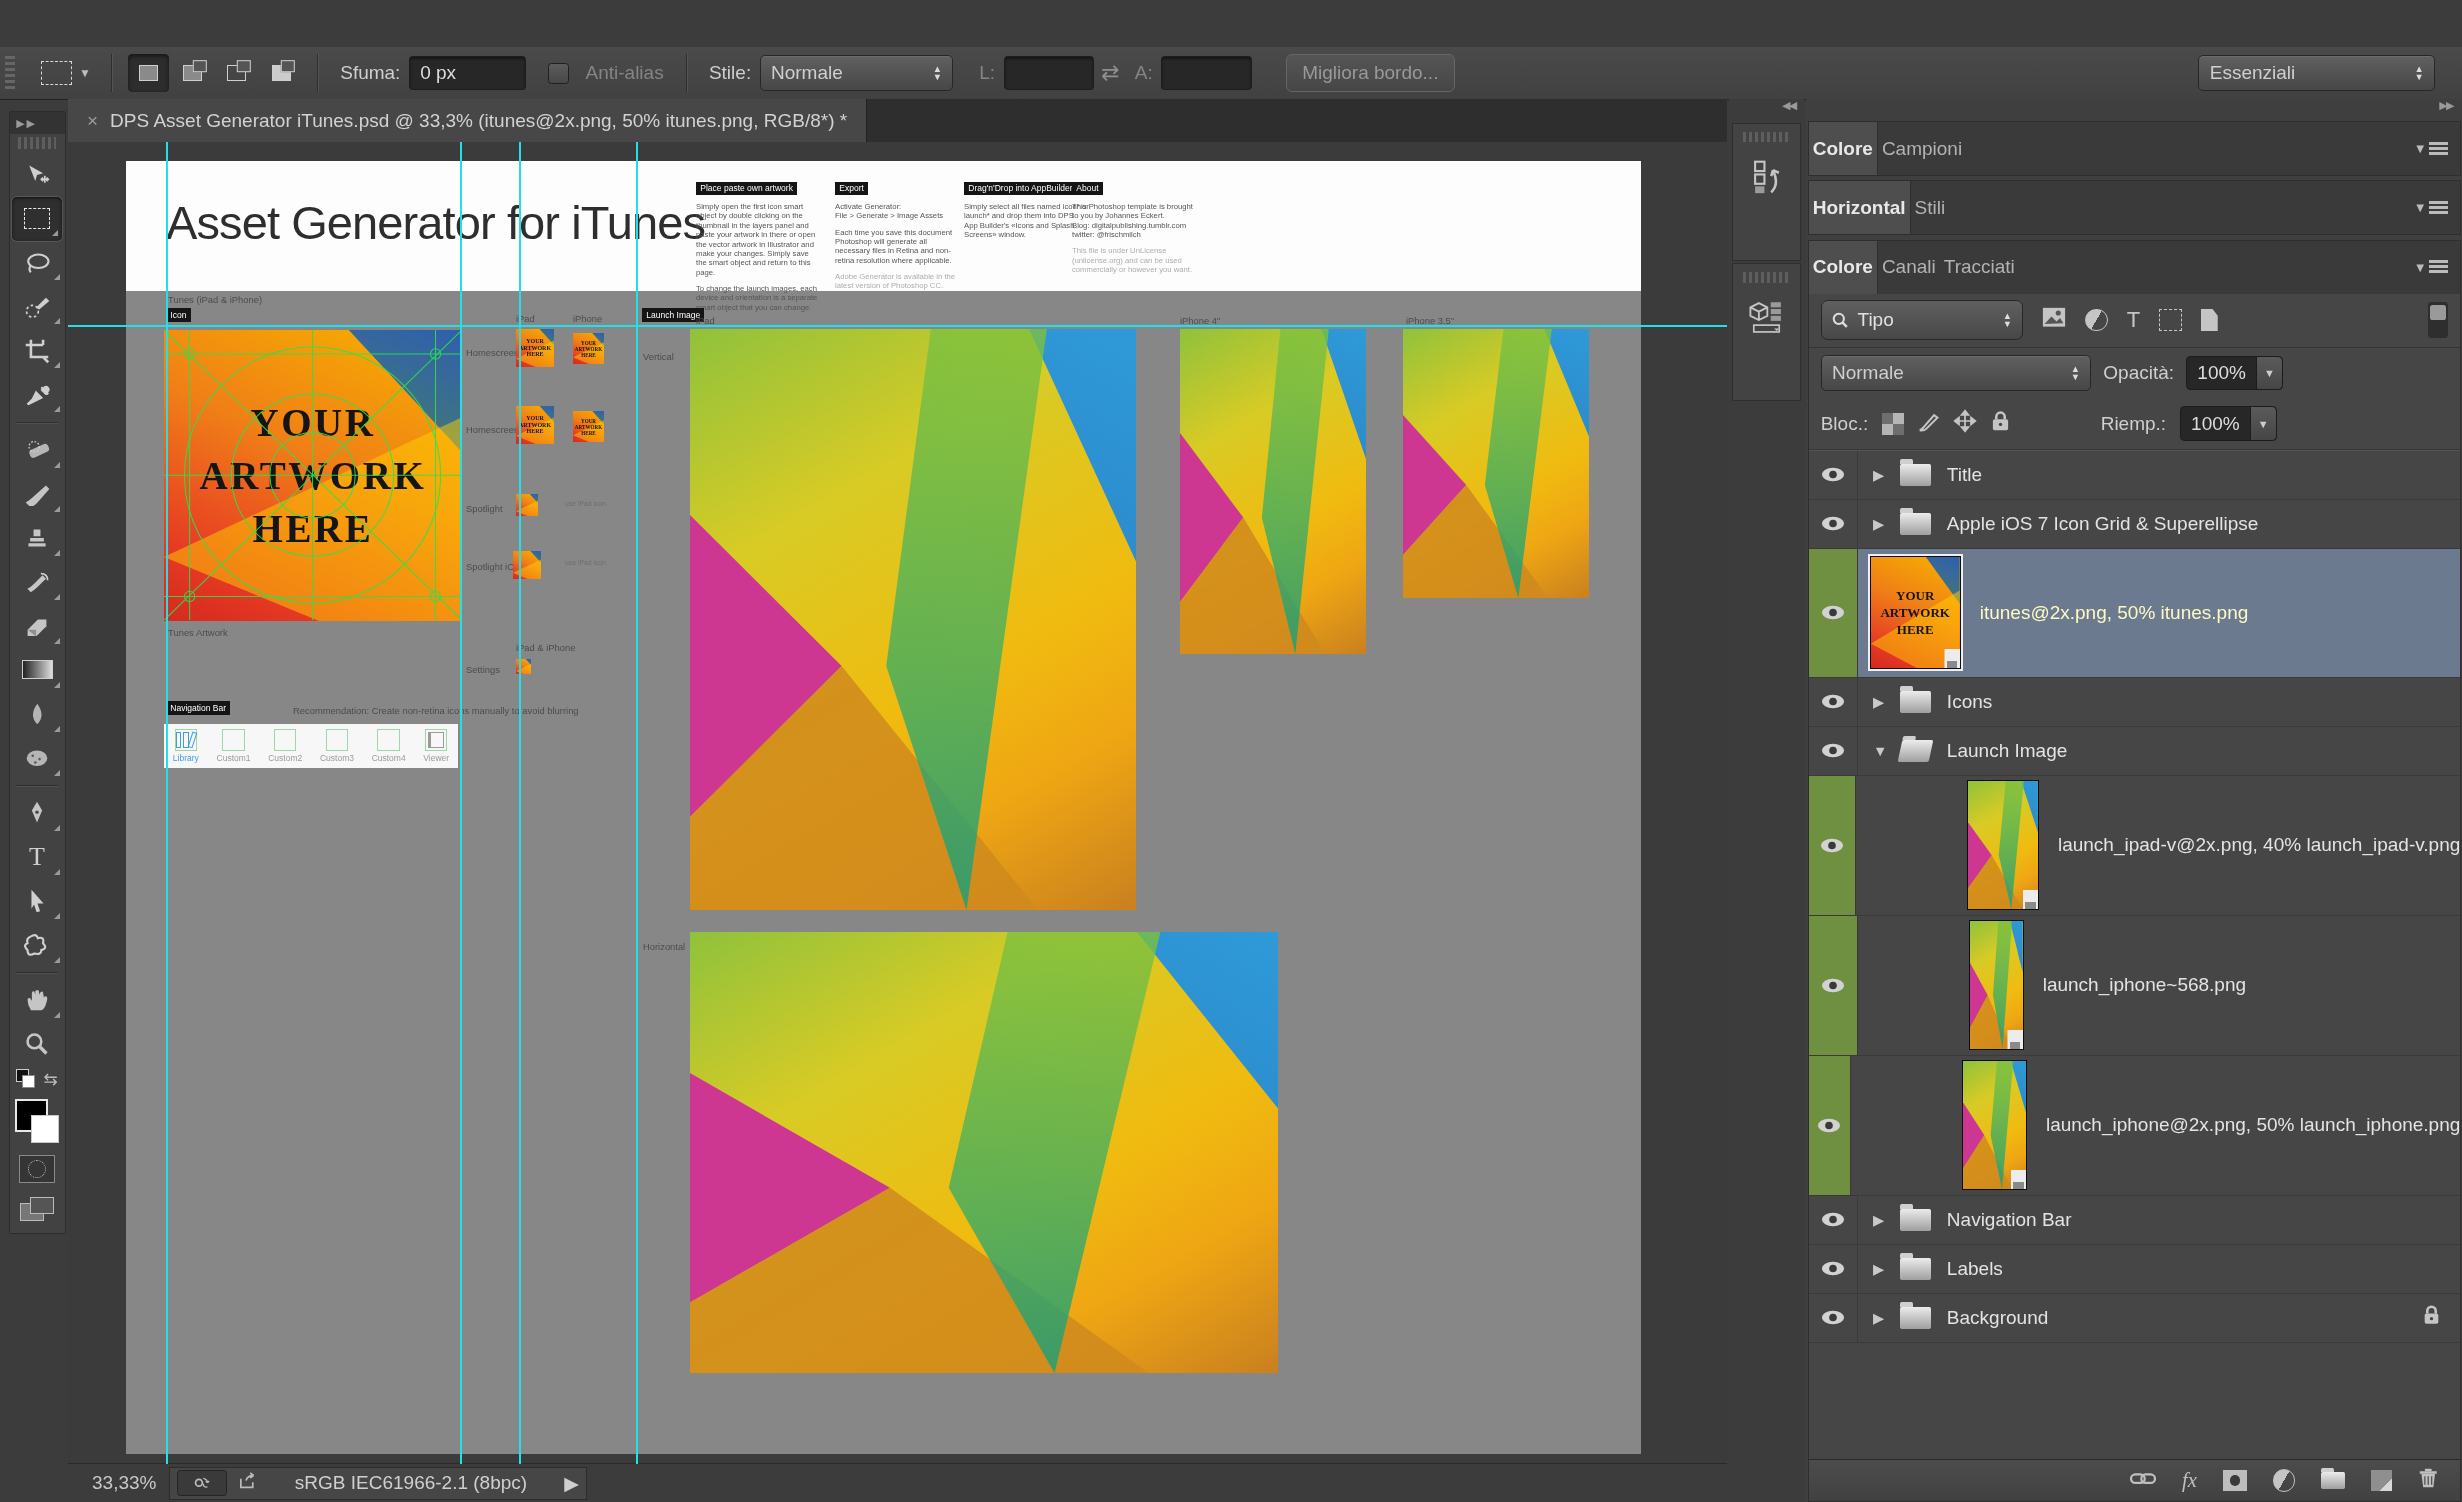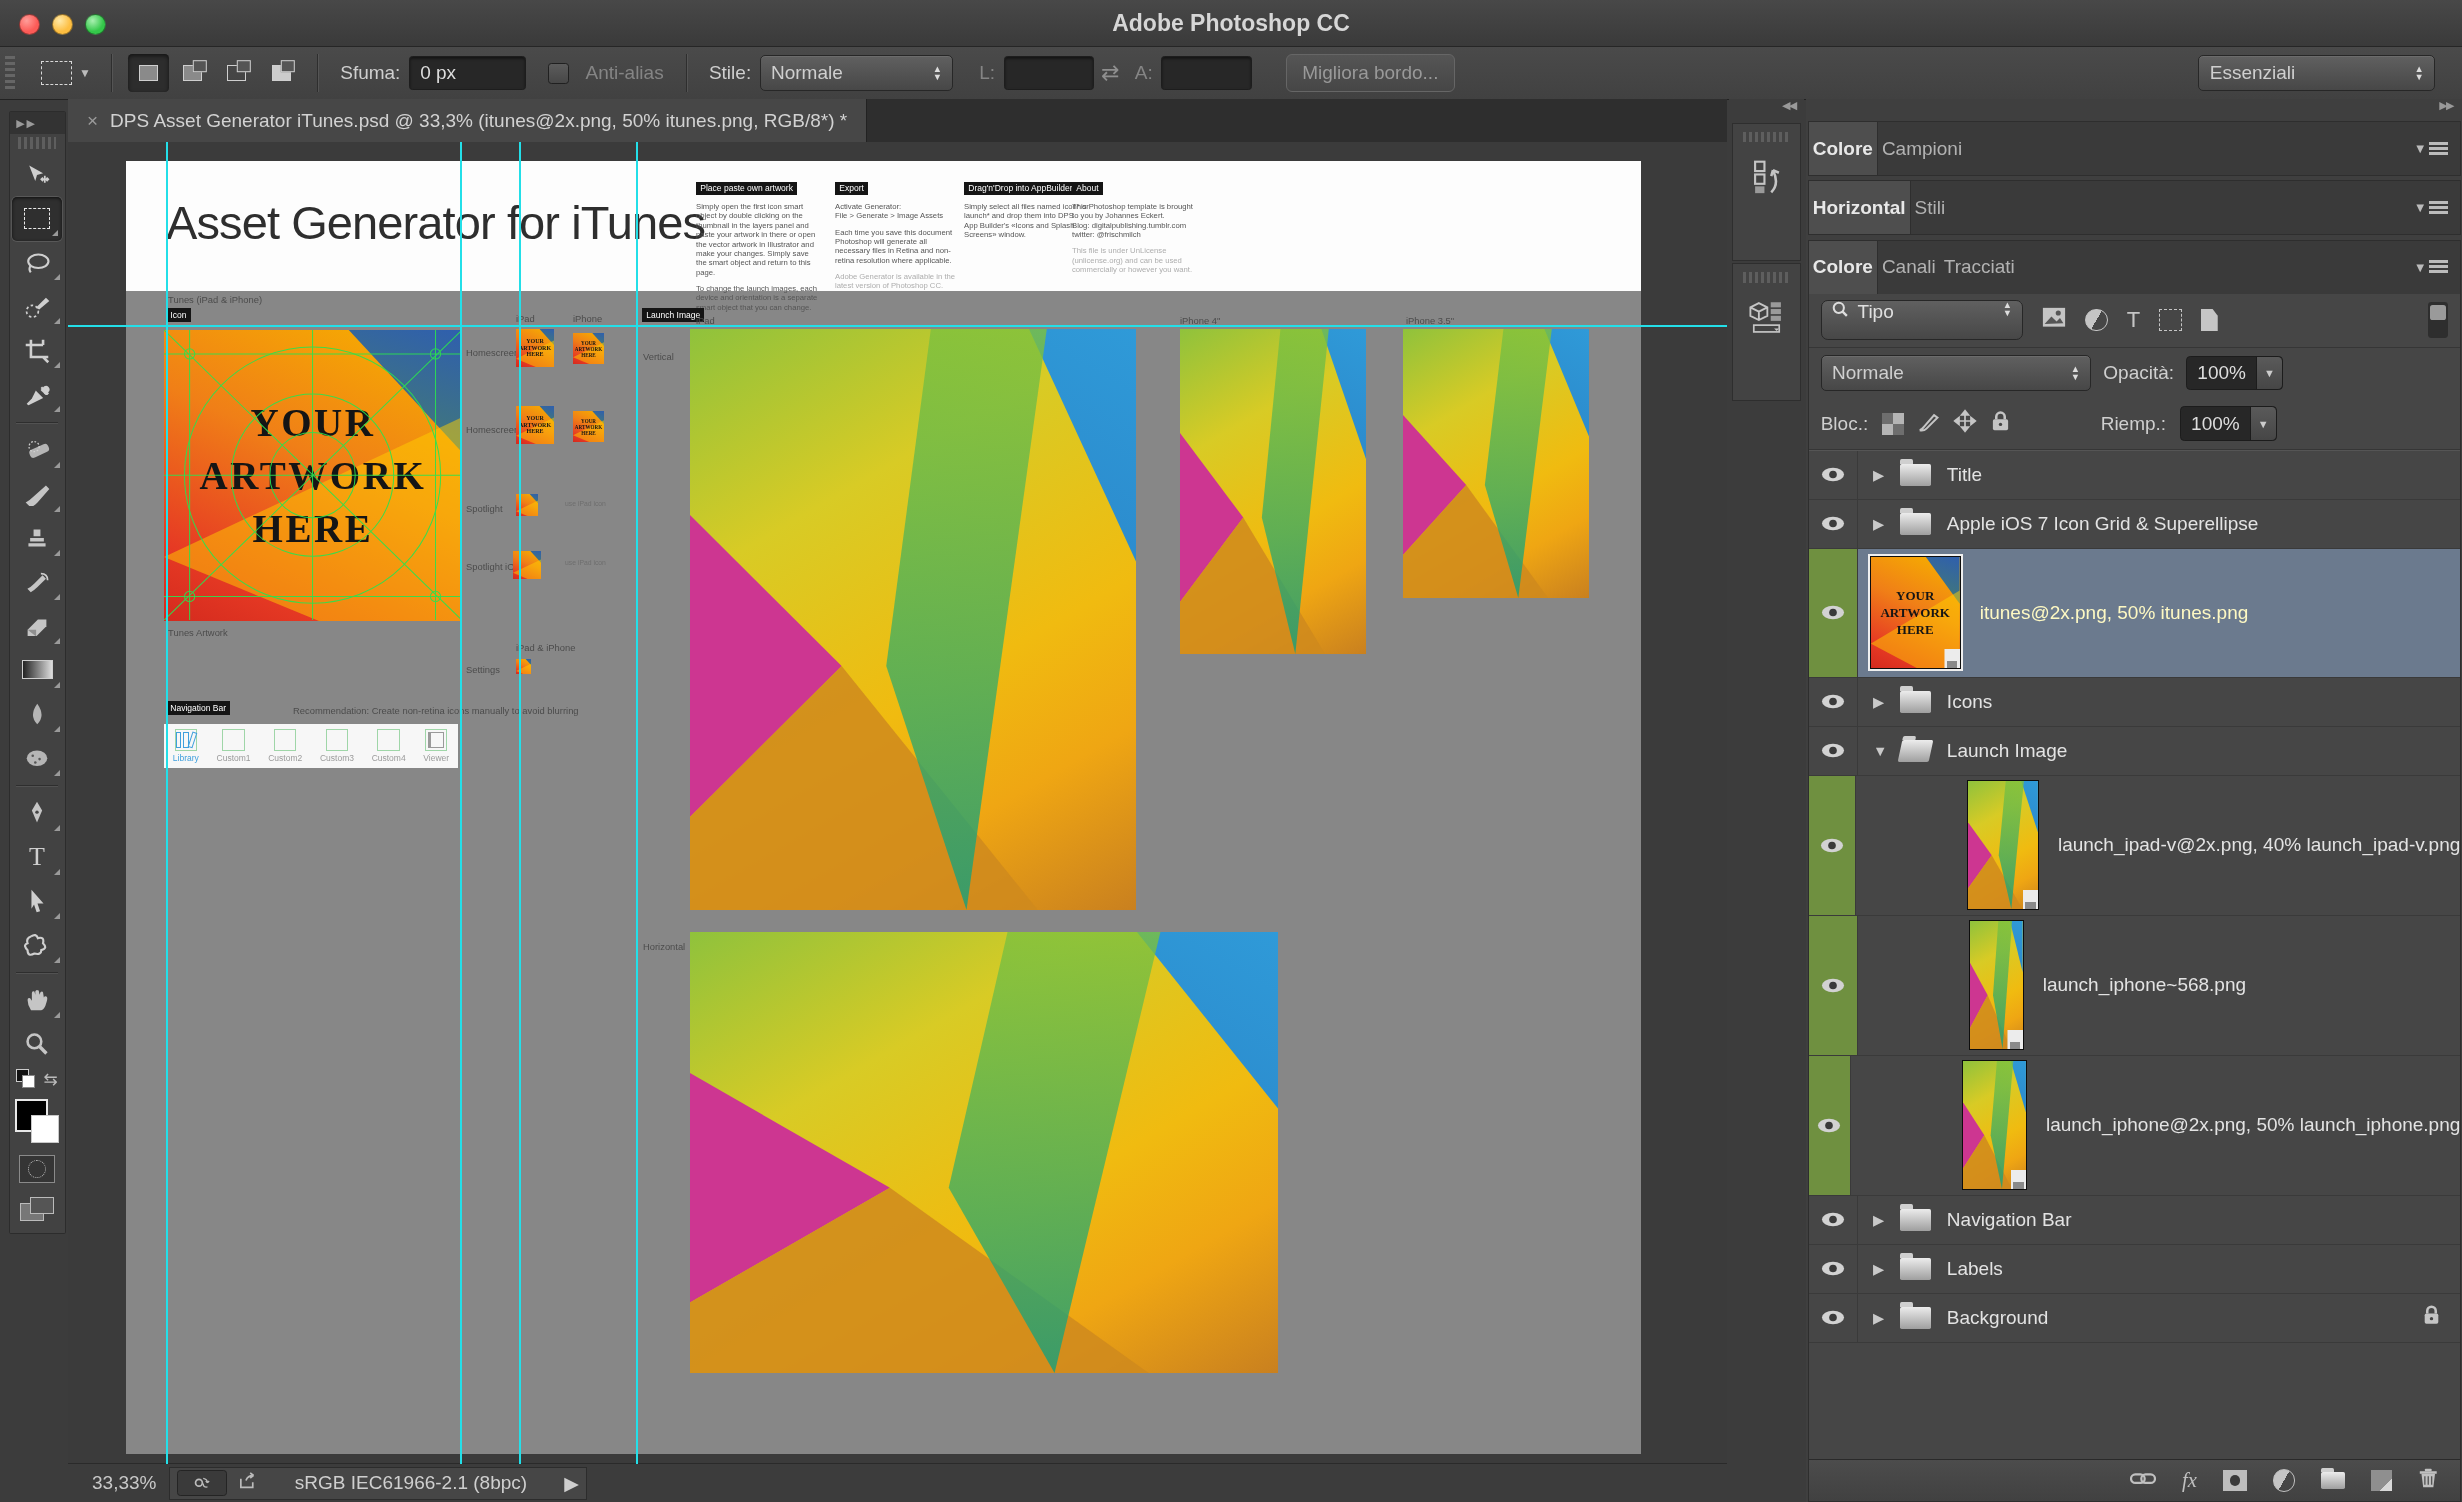--- a/index.html
+++ b/index.html
@@ -137,21 +137,21 @@
   .pgroup{background:#464646;border:0.9px solid #2e2e2e;margin:0 1.7px 4.3px;}
   .ptabs{display:flex;align-items:center;background:#3a3a3a;height:53px;}
   .ptab{padding:0 4px;height:53px;display:flex;align-items:center;color:#b2b2b2;}
   .ptab.on{background:#4e4e4e;color:#e8e8e8;font-weight:bold;border-right:0.9px solid #2e2e2e;}
   .pmenu{margin-left:auto;margin-right:12px;color:#bbb;font-size:13px;display:flex;align-items:center;gap:2.6px;}
   .pmenu .bars{display:inline-block;width:19px;height:13.7px;
     background:repeating-linear-gradient(#bbb 0 2.6px,transparent 2.6px 5.1px);}
   .lay-panel{flex:1;display:flex;flex-direction:column;background:#464646;margin:0 1.7px;border:0.9px solid #2e2e2e;}
   .filterrow{height:53px;display:flex;align-items:center;gap:19px;padding:0 12px;border-bottom:0.9px solid #363636;}
   .searchsel{width:180px;height:38px;border-radius:6.8px;background:linear-gradient(#606060,#474747);
-    border:0.9px solid #272727;display:flex;align-items:flex-start;gap:8.5px;padding:0 10.3px;color:#e0e0e0;}
+    border:0.9px solid #272727;display:flex;align-items:center;gap:8.5px;padding:0 10.3px;color:#e0e0e0;}
   .halfcirc{width:20.5px;height:20.5px;border-radius:50%;border:1.7px solid #c5c5c5;
     background:linear-gradient(120deg,#c5c5c5 50%,transparent 50%);}
   .bboxicon{width:20.5px;height:20.5px;border:1.7px dashed #c5c5c5;}
   .pageicon{width:17px;height:22px;background:#c5c5c5;clip-path:polygon(0 0,70% 0,100% 30%,100% 100%,0 100%);}
   .toggle{margin-left:auto;width:20.5px;height:36px;border-radius:3.4px;background:#2e2e2e;position:relative;}
   .toggle b{position:absolute;left:2.6px;top:2.6px;width:15.4px;height:15.4px;background:#9a9a9a;border-radius:2.6px;}
   .blendrow{height:51px;display:flex;align-items:center;gap:12px;padding:0 12px;}
   .lockrow{height:50px;display:flex;align-items:center;gap:13.7px;padding:0 12px;border-bottom:0.9px solid #363636;box-shadow:0 1.7px 0 #3a3a3a;}
   .blendsel{width:248px;}
   .valbox{display:flex;align-items:center;background:#272727;border:0.9px solid #1c1c1c;border-radius:4.3px;height:32.5px;}
@@ -185,28 +185,20 @@
   .maskicon{width:24px;height:20.5px;background:#bdbdbd;display:flex;align-items:center;justify-content:center;}
   .maskicon i{width:10.3px;height:10.3px;border-radius:50%;background:#3a3a3a;}
   .newlayer{width:20.5px;height:20.5px;background:linear-gradient(135deg,#8f8f8f 0 70%,#d8d8d8 70%);}
   .foldr.small{width:24px;height:17px;margin:0;}
 </style>
 </head>
 <body>
 
 <div class="app">
 
-  <div class="titlebar">
-    <div class="lights">
-      <span class="light l-red"></span>
-      <span class="light l-yellow"></span>
-      <span class="light l-green"></span>
-    </div>
-    <div class="apptitle">Adobe Photoshop CC</div>
-  </div>
 
   <div class="optionsbar">
     <div class="grip-v"></div>
     <div class="toolpreset">
       <span class="marq-glyph"></span>
       <span class="dd-arrow">▼</span>
     </div>
     <div class="ob-sep"></div>
     <div class="modebtn pressed">
         <span class="sq"></span>

